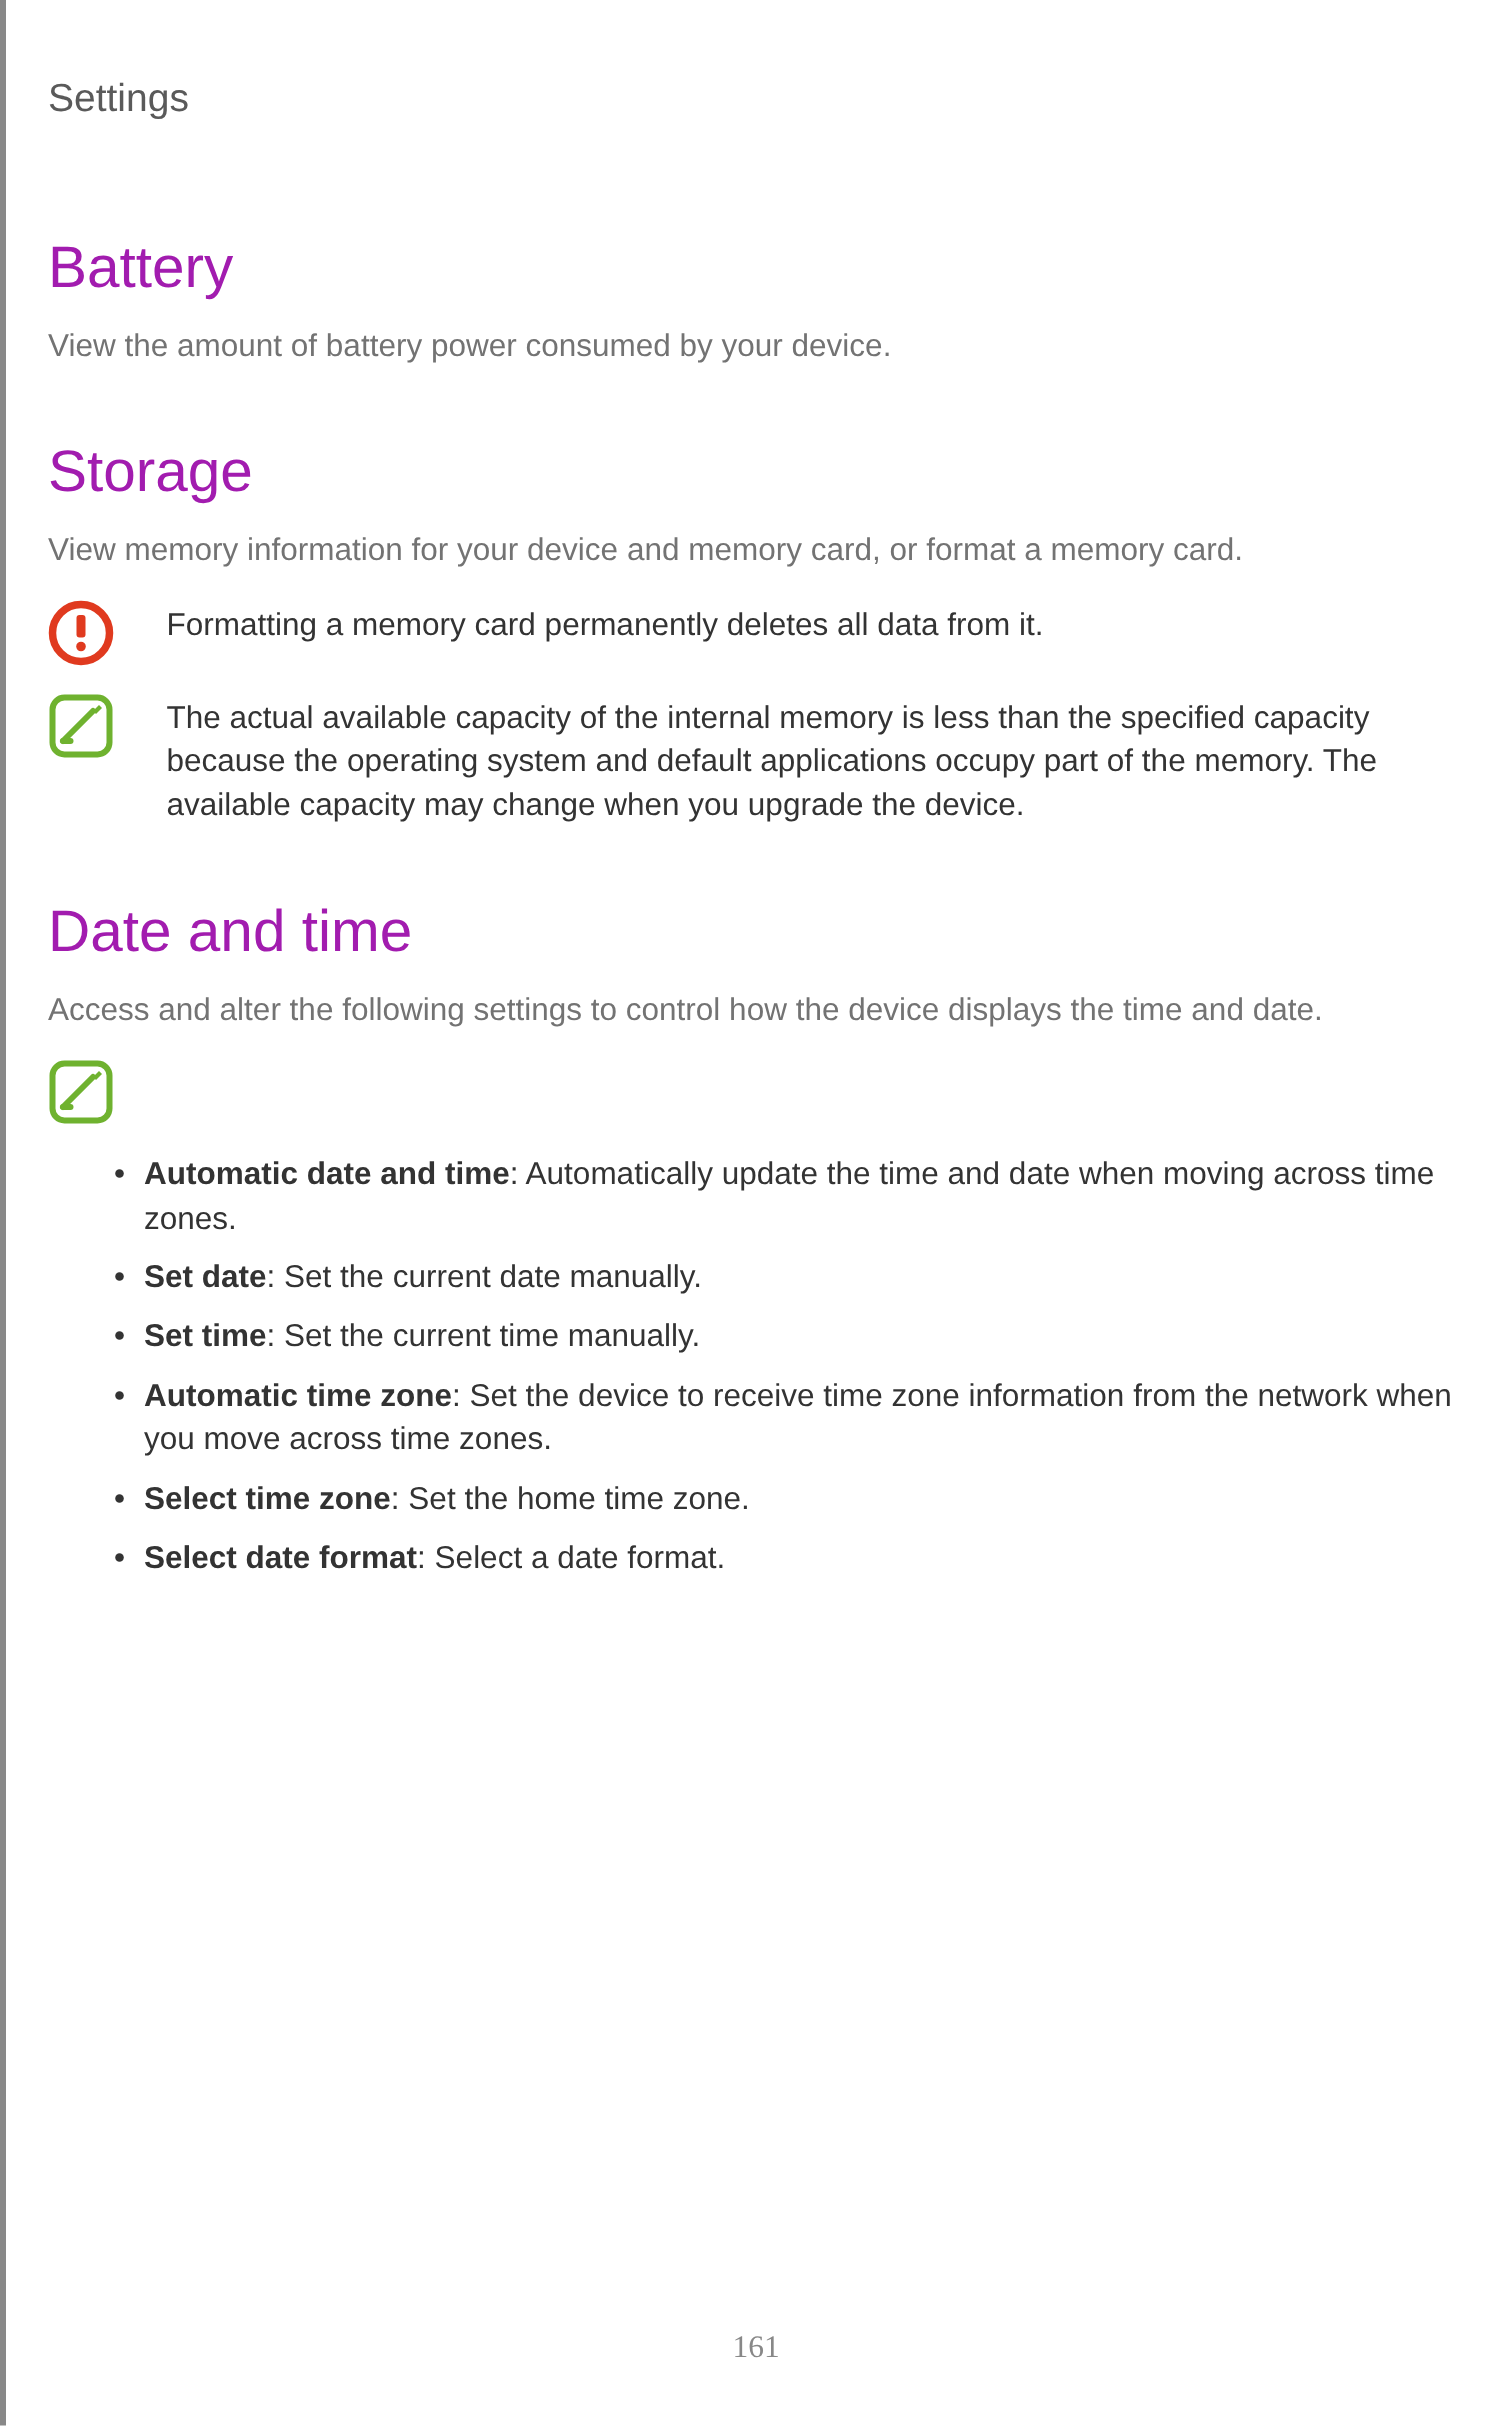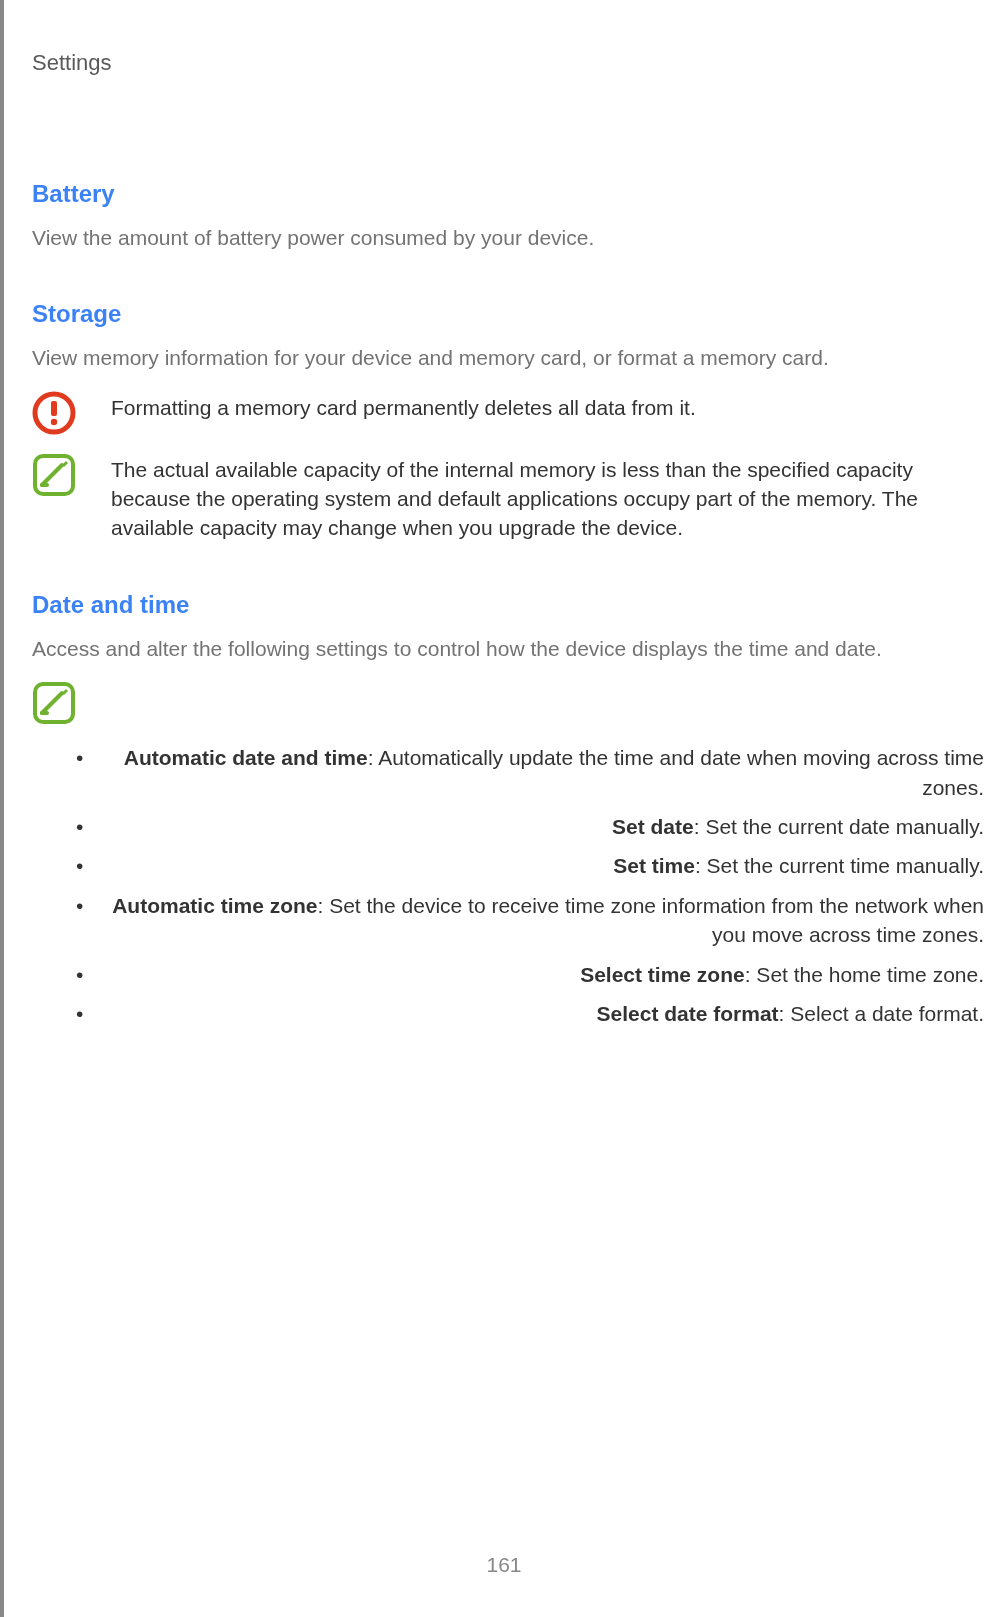--- a/index.html
+++ b/index.html
@@ -11,29 +11,29 @@
       font-family: "Segoe UI", Arial, Helvetica, sans-serif;
       background: #ffffff;
       width: 1004px;
       height: 1617px;
       position: relative;
       padding: 50px 20px 0 28px;
       color: #333333;
       border-left: 4px solid #888888;
     }
     .header {
-      font-size: 22px;
+      font-size: 26px;
       color: #5a5a5a;
-      margin-bottom: 104px;
+      margin-bottom: 76px;
       font-weight: 400;
     }
     h2.section-heading {
-      font-size: 24px;
-      font-weight: 700;
-      color: #3b82f6;
+      font-size: 39px;
+      font-weight: 400;
+      color: #a21caf;
       margin-bottom: 16px;
     }
     h2.section-heading.mt {
       margin-top: 48px;
     }
     p.body-text {
       font-size: 21px;
       line-height: 1.35;
       color: #737373;
       margin-bottom: 18px;
@@ -56,21 +56,20 @@
       flex: 1;
       font-size: 21px;
       line-height: 1.4;
       color: #333333;
       padding-top: 2px;
     }
     ul.bullet-list {
       list-style: none;
       padding-left: 44px;
       margin-top: 10px;
-      text-align: right;
     }
     ul.bullet-list li {
       position: relative;
       font-size: 21px;
       line-height: 1.4;
       margin-bottom: 10px;
       padding-left: 20px;
     }
     ul.bullet-list li::before {
       content: "•";
@@ -84,20 +83,21 @@
       font-weight: 700;
     }
     .page-number {
       position: absolute;
       bottom: 40px;
       left: 0;
       width: 100%;
       text-align: center;
       font-size: 21px;
       color: #888888;
+      font-family: Liberation Serif, serif;
     }
     
     .warning-svg {
       width: 44px;
       height: 44px;
     }
     
     .note-svg {
       width: 44px;
       height: 44px;

